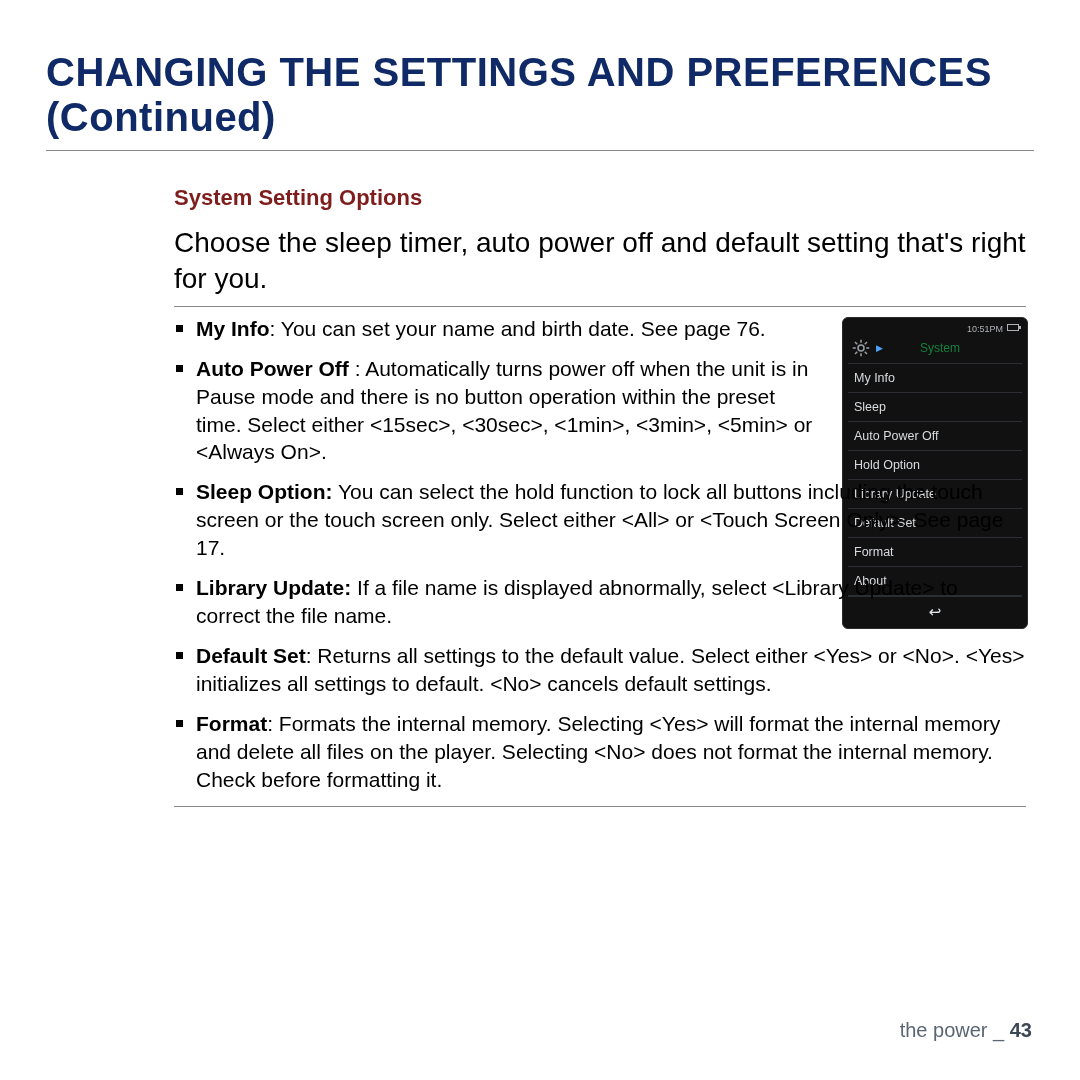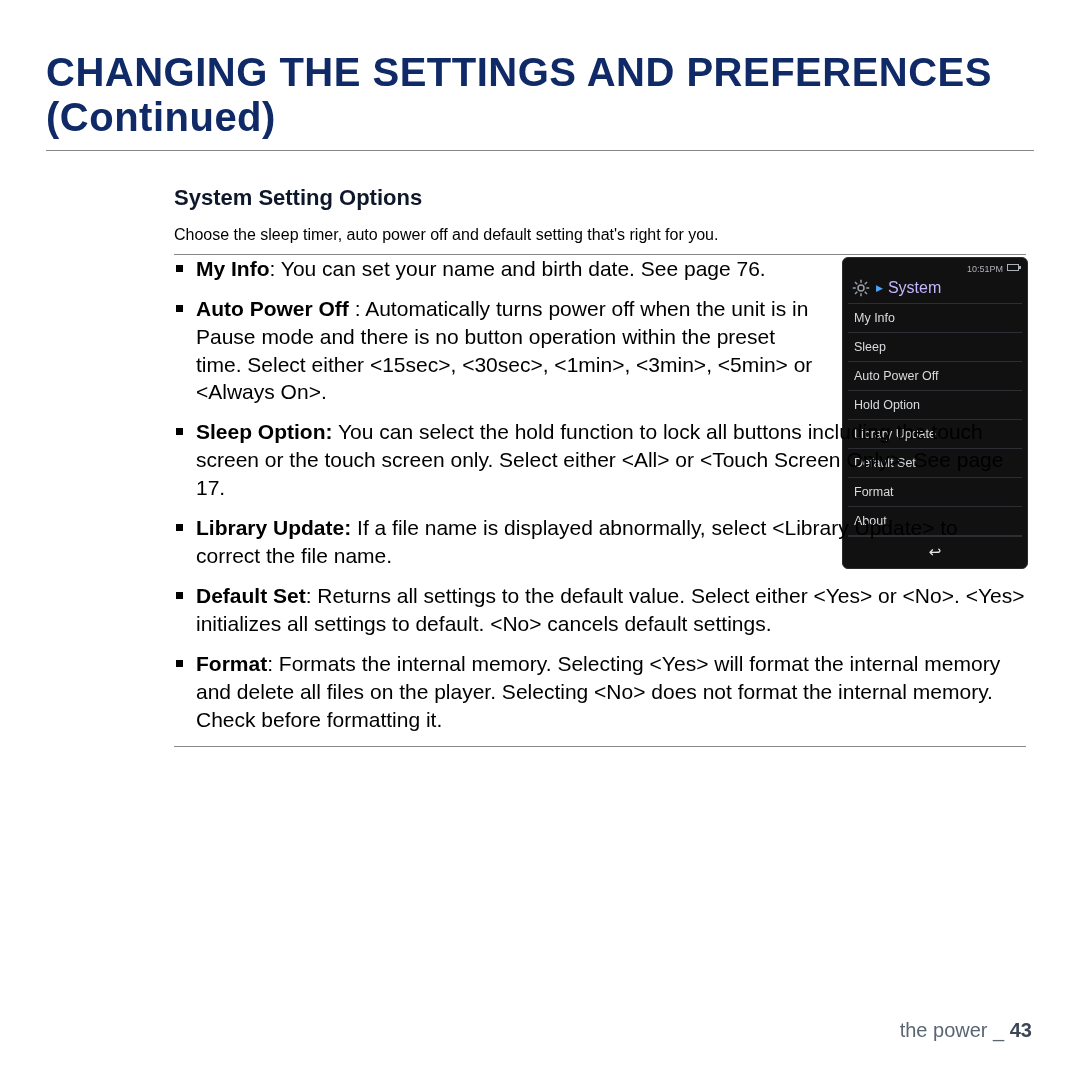--- a/index.html
+++ b/index.html
@@ -19,30 +19,31 @@
     letter-spacing: 0.5px;
     border-bottom: 1px solid #888;
     padding-bottom: 10px;
     margin-bottom: 34px;
   }
   .content {
     padding-left: 128px;
     padding-right: 8px;
   }
   .section-heading {
-    color: #0f172a;
+    color: #7f1d1d;
     font-size: 22px;
     font-weight: bold;
     margin-bottom: 14px;
   }
   .intro {
-    font-size: 16px;
+    font-size: 28px;
     line-height: 1.3;
     border-bottom: 1px solid #888;
     padding-bottom: 8px;
+    margin-bottom: 8px;
   }
   .body-area { position: relative; }
   .device {
     position: absolute;
     right: -2px;
     top: 2px;
     width: 186px;
     background: #111;
     border-radius: 6px;
     border: 1px solid #2b2b2b;
@@ -68,21 +69,21 @@
     content: ""; position: absolute; right: -3px; top: 1px;
     width: 2px; height: 3px; background: #aeb2b7;
   }
   .device-titlebar {
     display: flex;
     align-items: center;
     gap: 5px;
     padding: 2px 4px 6px 4px;
     border-bottom: 1px solid #2b2e33;
   }
-  .device-titlebar .geartext { color: #c4b5fd; font-size: 16px; }
+  .device-titlebar .geartext { color: #15803d; font-size: 12px; margin-left: 32px; }
   .gear-icon {
     width: 18px; height: 18px;
     display: inline-block;
   }
   .tri { color: #4aa6ff; font-size: 9px; margin-left:1px; }
   .menu-item {
     padding: 7px 6px;
     border-bottom: 1px solid #2b2e33;
     font-size: 12.5px;
     color: #d8dbdf;

